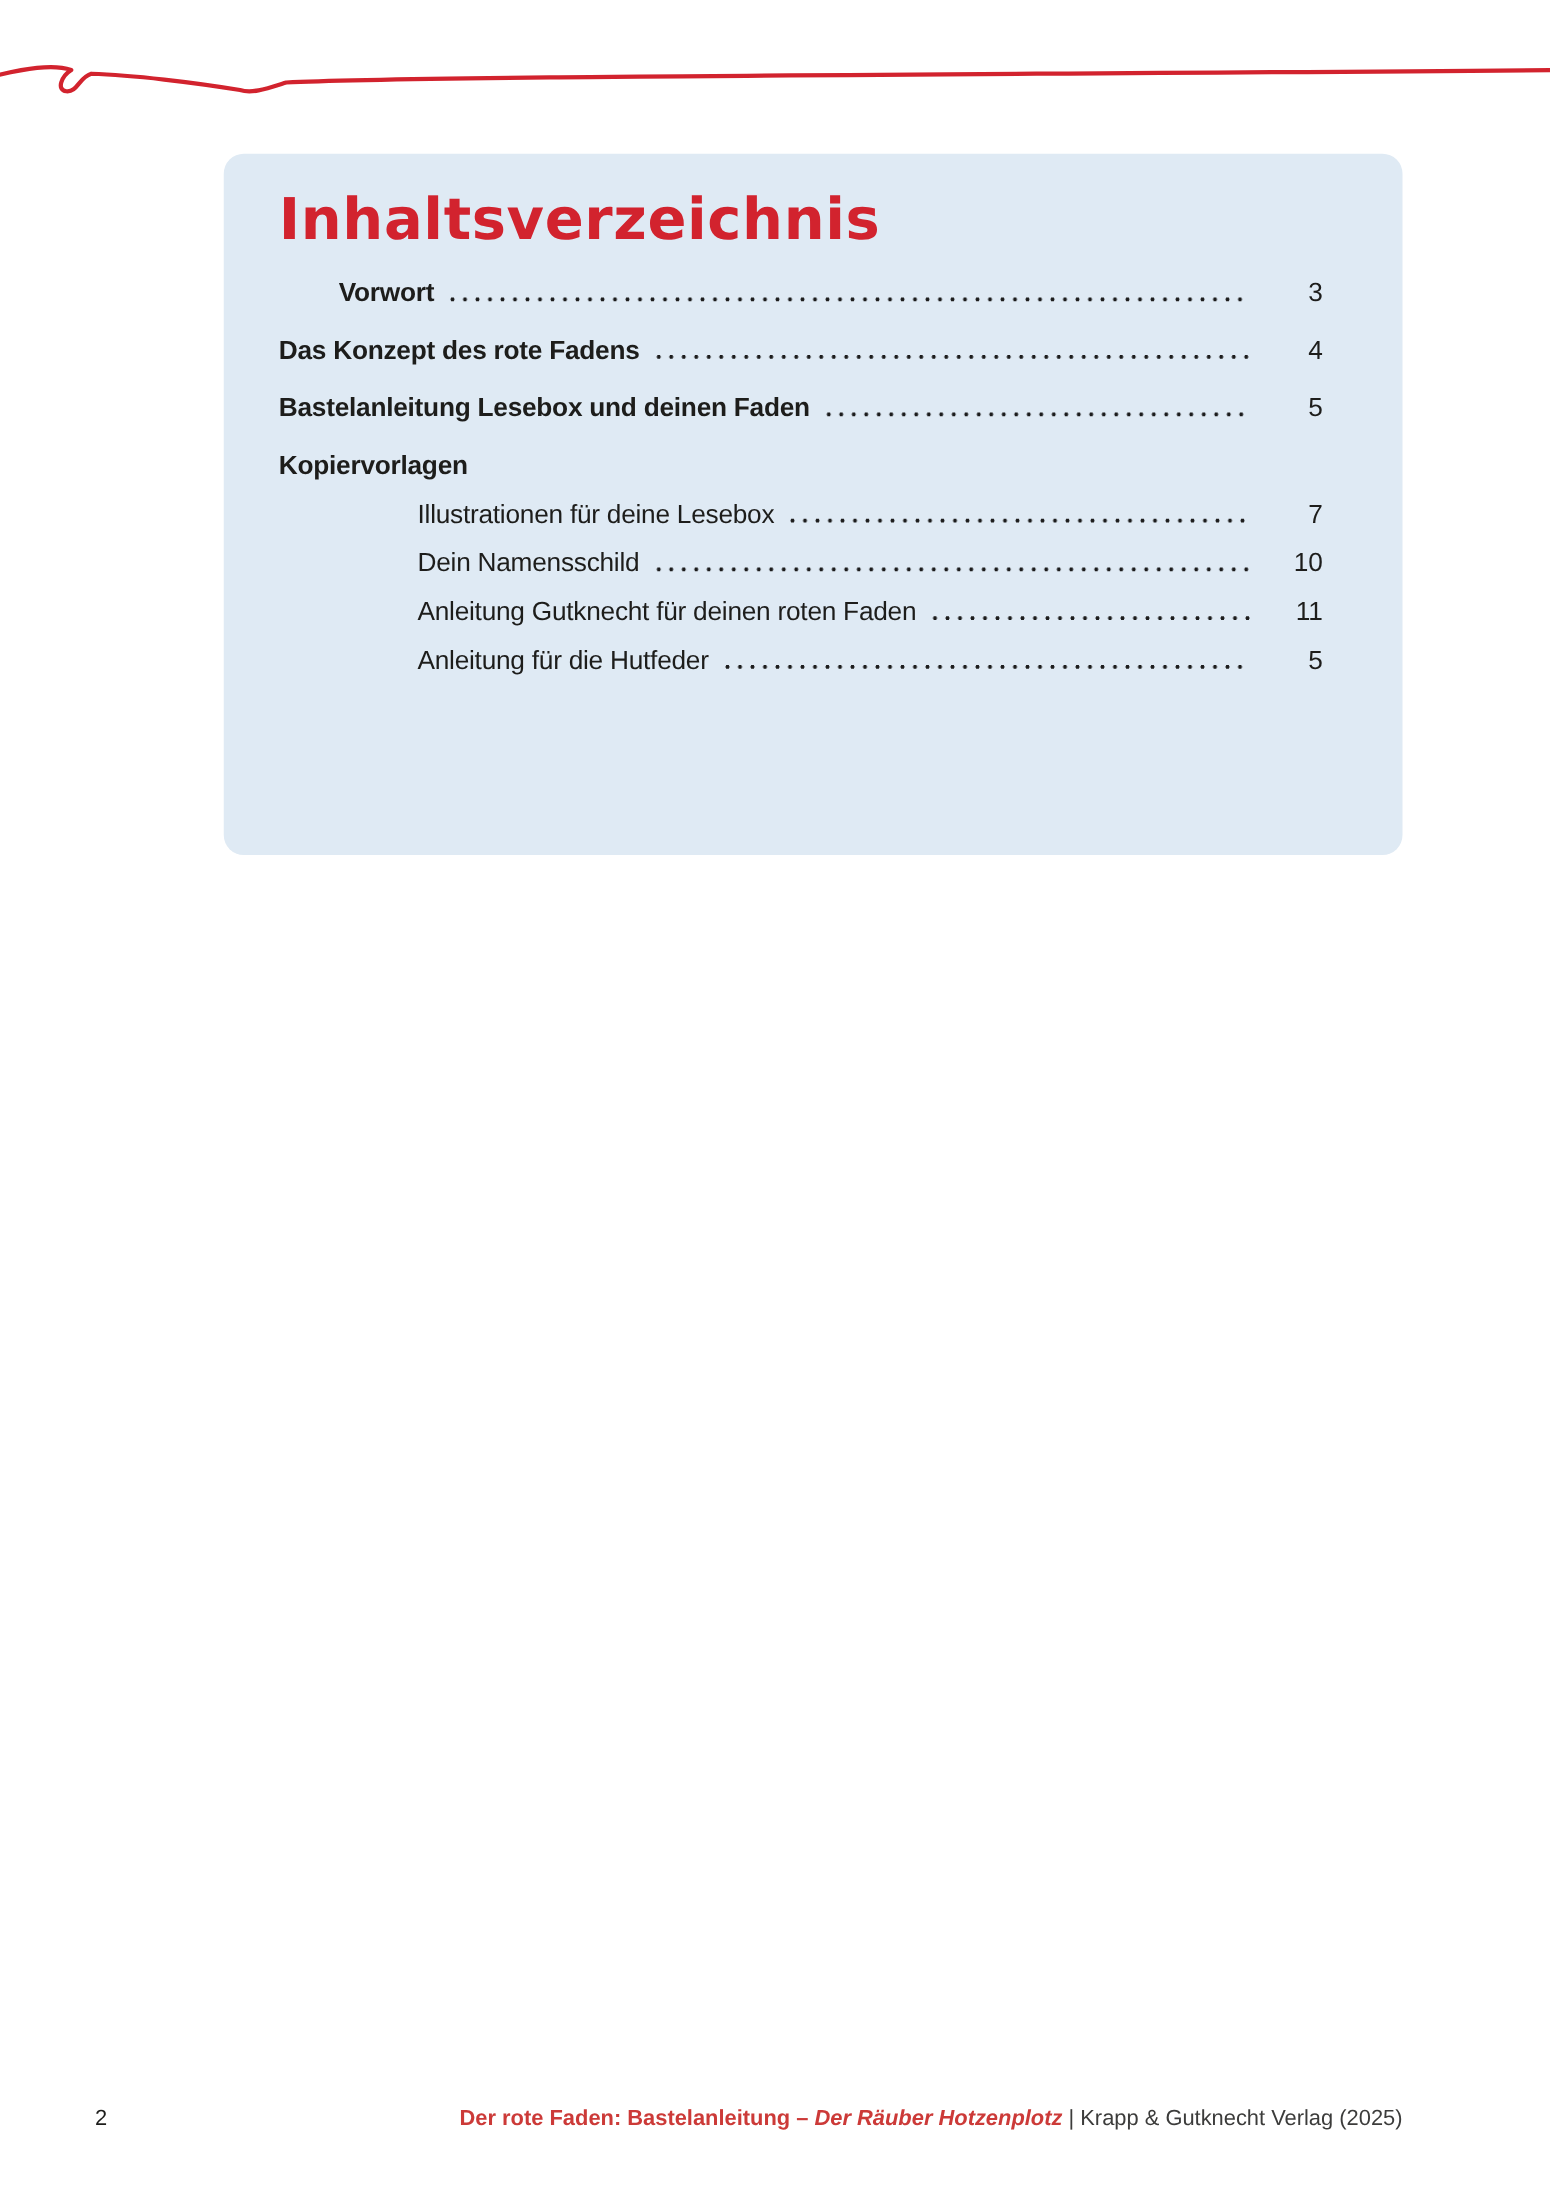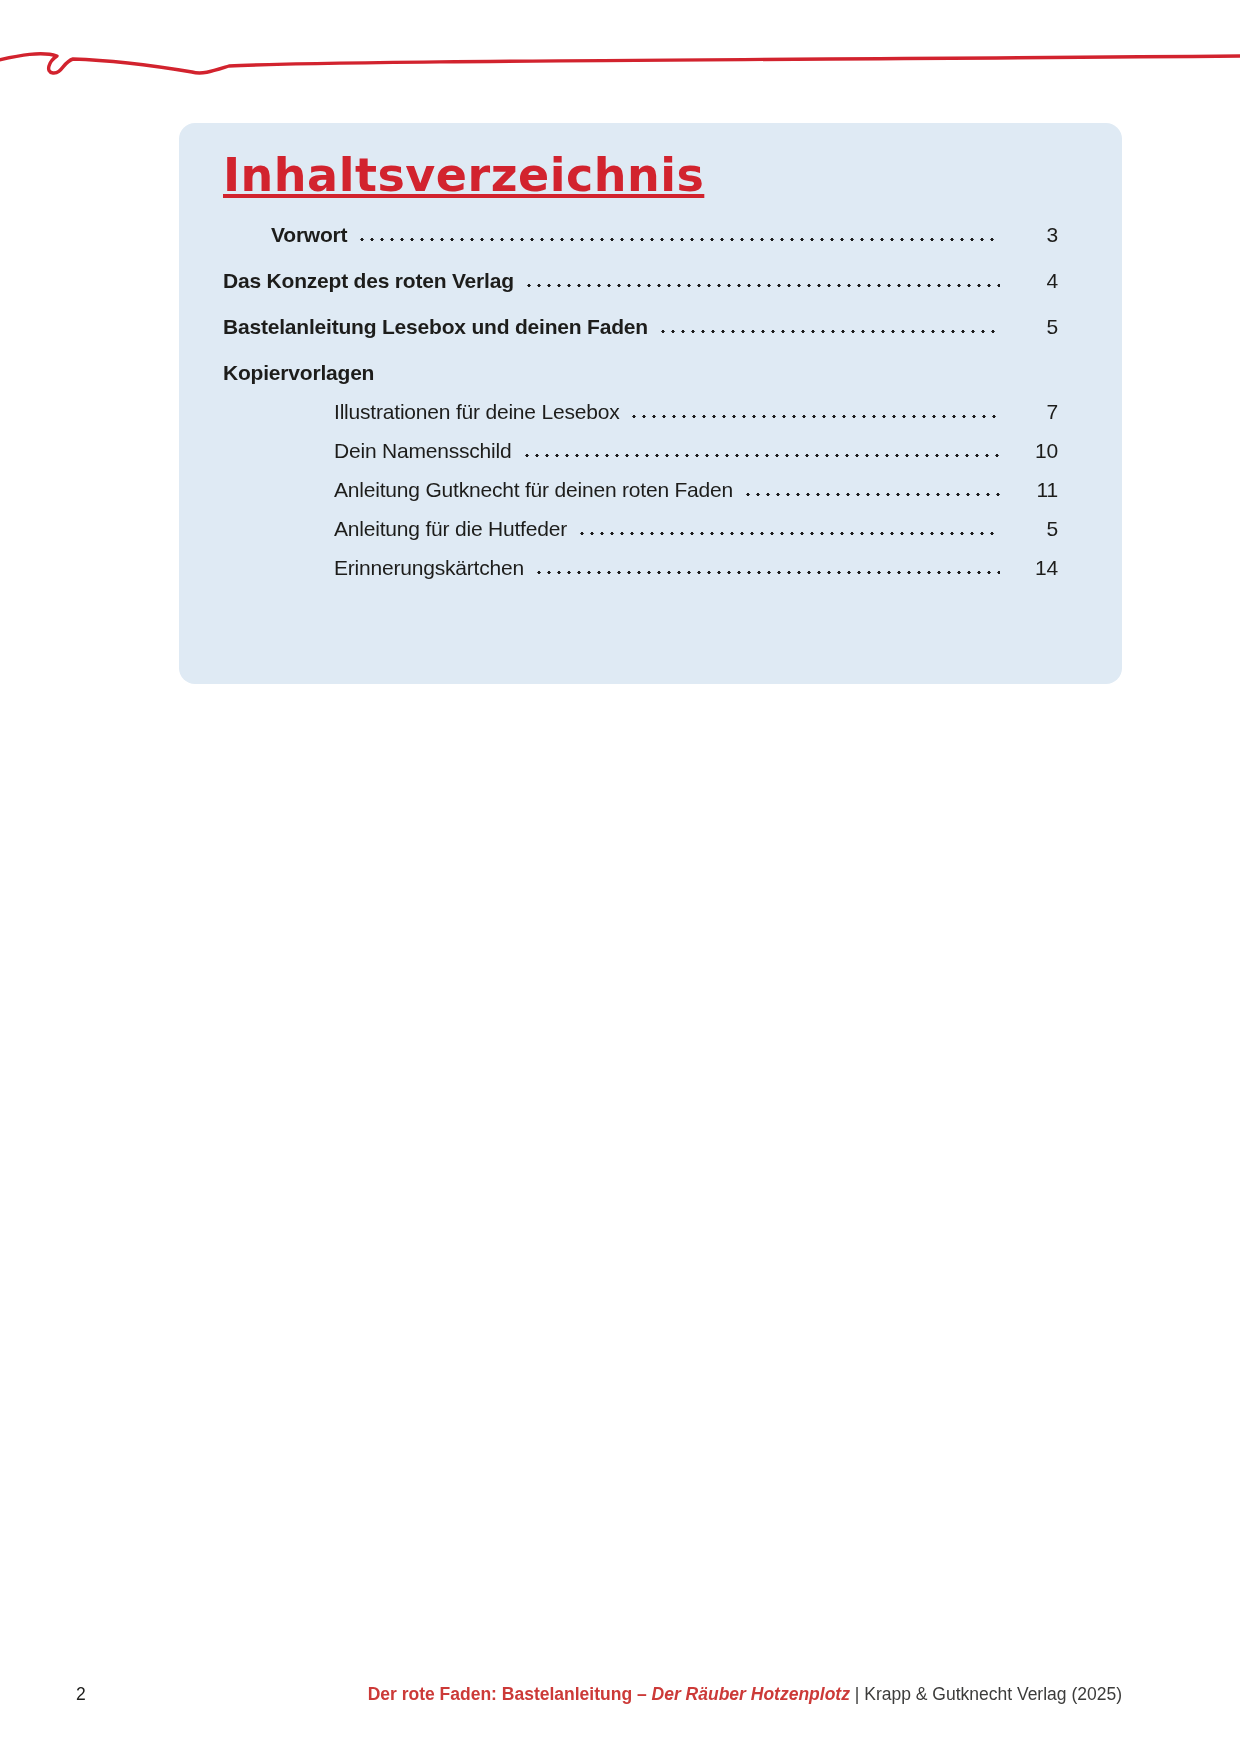--- a/index.html
+++ b/index.html
@@ -32,21 +32,20 @@
   }
 
   .toc-title {
     margin: 0;
     font-family: "DejaVu Sans", sans-serif;
     font-size: 46px;
     line-height: 53px;
     font-weight: 700;
     letter-spacing: 0.5px;
     color: #d2232e;
-    text-decoration: underline;
   }
 
   .toc-list { margin-top: 0; }
 
   .toc-row {
     display: flex;
     align-items: flex-end;
     height: 46px;
     font-size: 21px;
     line-height: 1.05;
@@ -120,21 +119,21 @@
 
 <div class="toc-box">
   <h1 class="toc-title">Inhaltsverzeichnis</h1>
   <div class="toc-list" id="toc-list">
       <div class="toc-row main">
     <span class="toc-label">Vorwort</span>
     <span class="toc-leader"></span>
     <span class="toc-page">3</span>
   </div>
       <div class="toc-row main">
-    <span class="toc-label">Das Konzept des roten Verlag</span>
+    <span class="toc-label">Das Konzept des rote Fadens</span>
     <span class="toc-leader"></span>
     <span class="toc-page">4</span>
   </div>
       <div class="toc-row main">
     <span class="toc-label">Bastelanleitung Lesebox und deinen Faden</span>
     <span class="toc-leader"></span>
     <span class="toc-page">5</span>
   </div>
       <div class="toc-row main no-leader">
     <span class="toc-label">Kopiervorlagen</span>
@@ -154,25 +153,20 @@
       <div class="toc-row sub">
     <span class="toc-label">Anleitung Gutknecht für deinen roten Faden</span>
     <span class="toc-leader"></span>
     <span class="toc-page">11</span>
   </div>
       <div class="toc-row sub">
     <span class="toc-label">Anleitung für die Hutfeder</span>
     <span class="toc-leader"></span>
     <span class="toc-page">5</span>
   </div>
-      <div class="toc-row sub">
-    <span class="toc-label">Erinnerungskärtchen</span>
-    <span class="toc-leader"></span>
-    <span class="toc-page">14</span>
-  </div>
     </div>
 </div>
 
 <div class="footer">
   <span class="footer-pagenum">2</span>
   <span class="footer-credit">
     <span class="series">Der rote Faden: Bastelanleitung – </span><span class="book">Der Räuber Hotzenplotz</span><span class="pub"> | Krapp &amp; Gutknecht Verlag (2025)</span>
   </span>
 </div>
 

